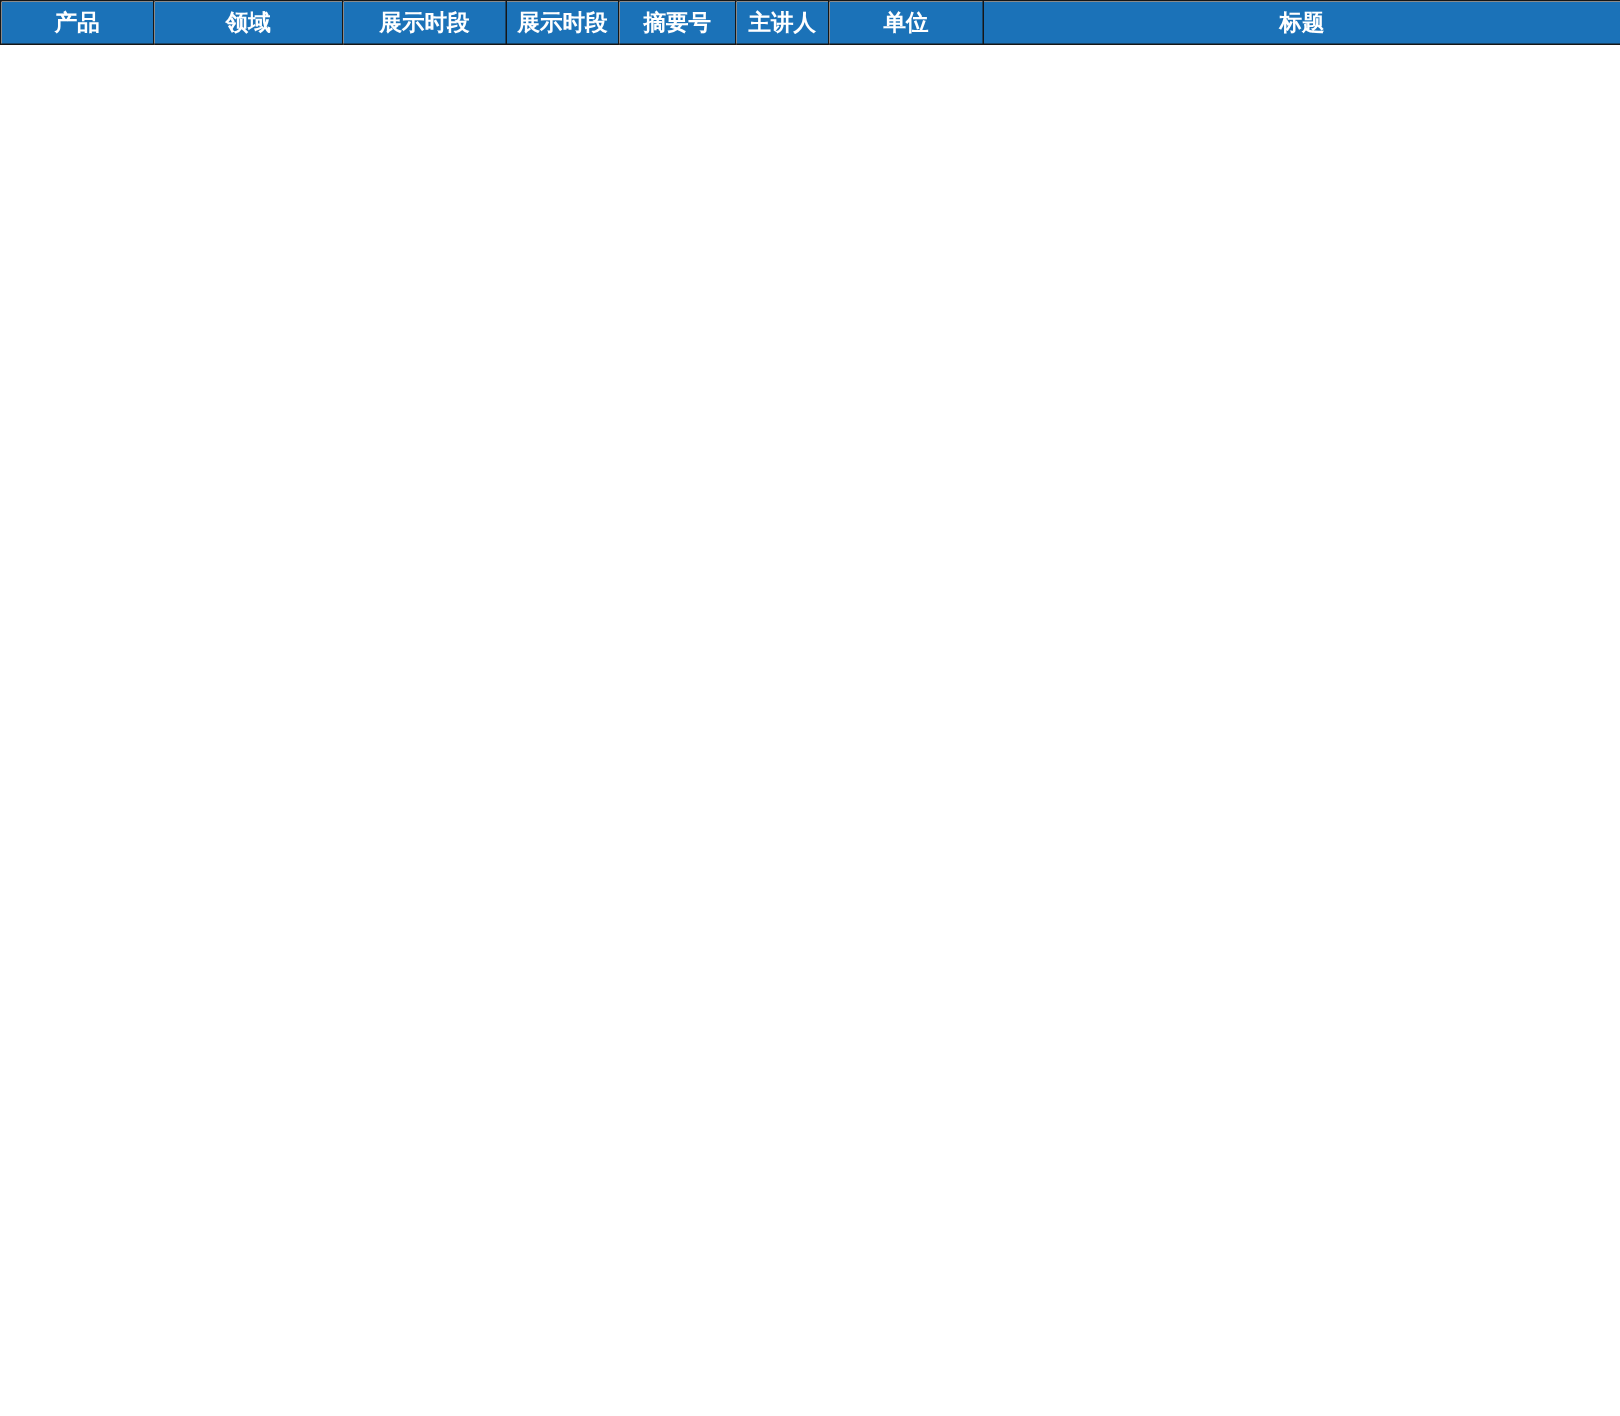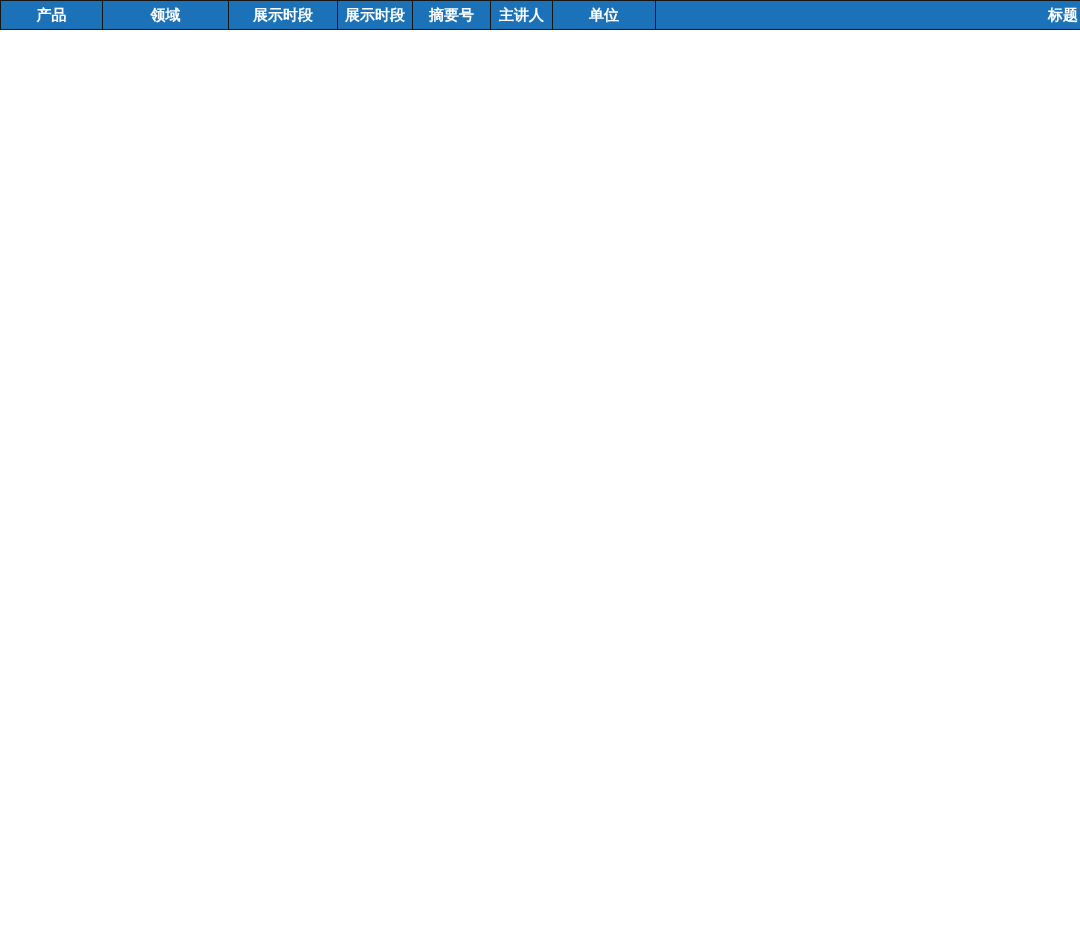--- a/index.html
+++ b/index.html
@@ -26,21 +26,21 @@
     color:var(--header-text);
     font-size:15px;
     height:26px;
     padding:1px 2px;
     border-left:1px solid rgba(255,255,255,.9);
     border-right:1px solid rgba(255,255,255,.9);
     border-top:1.5px solid var(--border);
     border-bottom:1.5px solid var(--border);
   }
   thead th:first-child{border-left:1.5px solid var(--border);}
-  thead th:last-child{border-right:1.5px solid var(--border);text-align:right;}
+  thead th:last-child{border-right:1.5px solid var(--border);}
 </style>
 </head>
 <body>
 
 <table class="sched">
   <colgroup>
     <col style="width:102px">
     <col style="width:126px">
     <col style="width:109px">
     <col style="width:75px">

